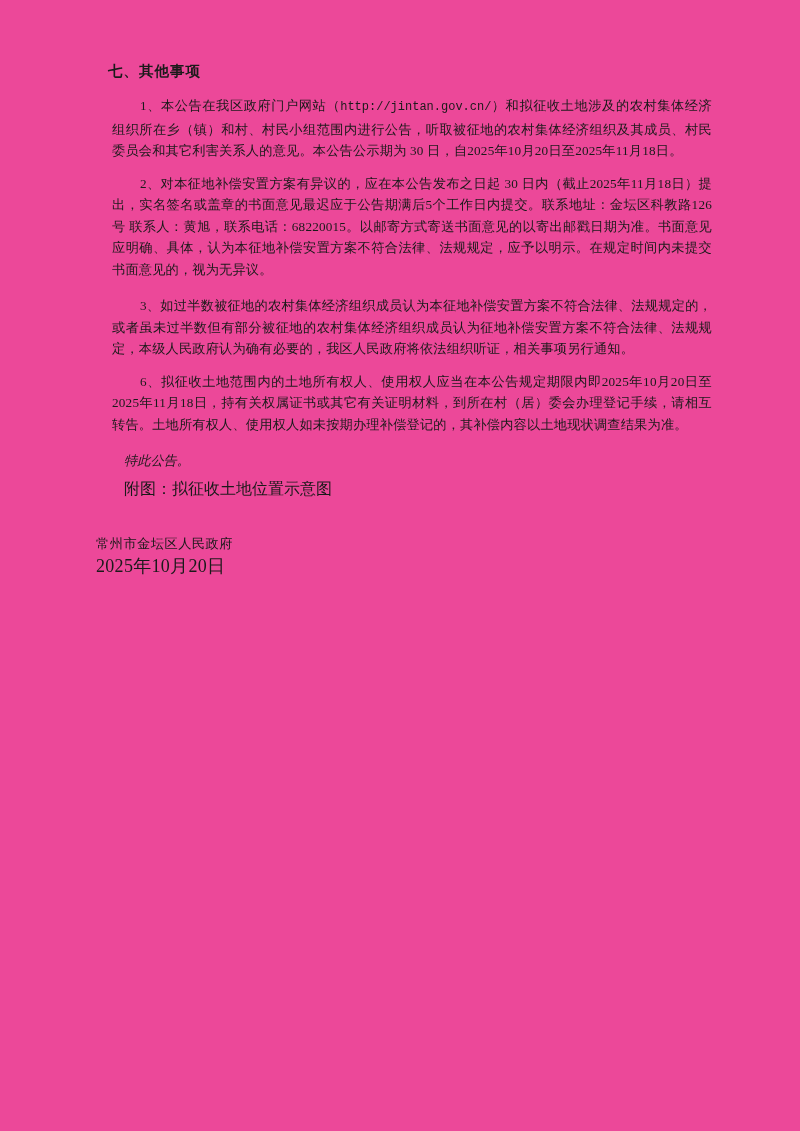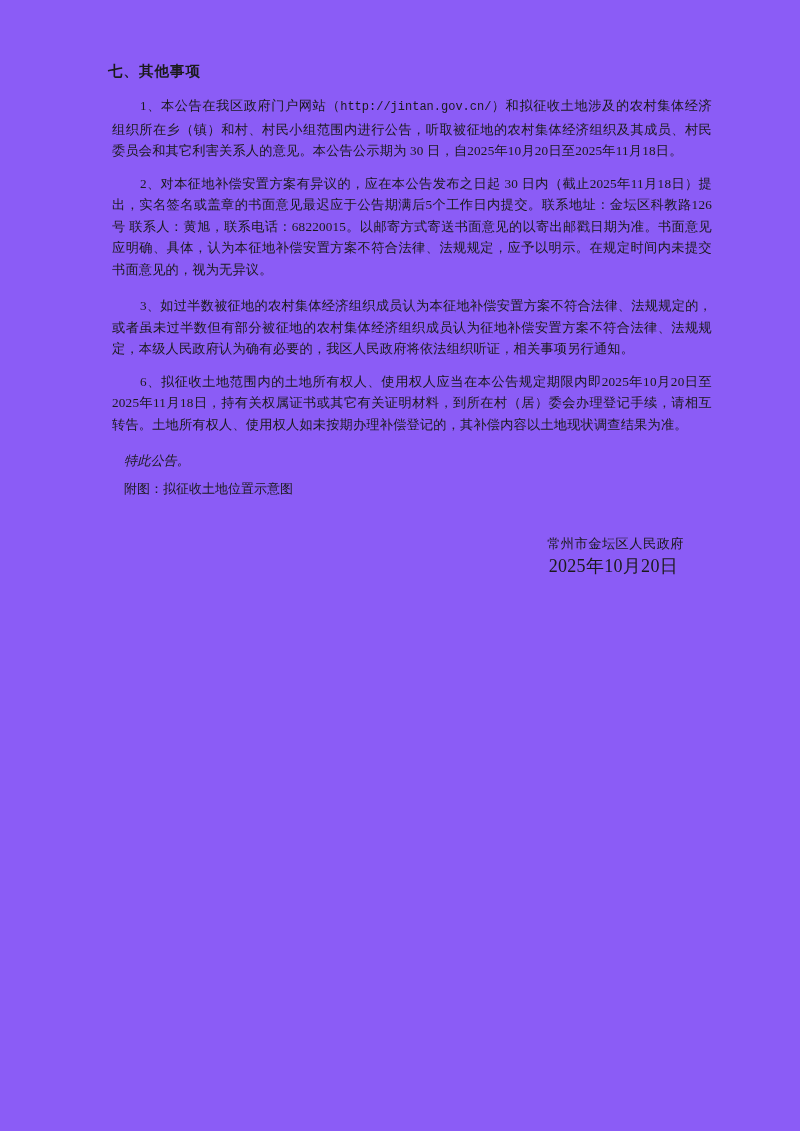--- a/index.html
+++ b/index.html
@@ -9,21 +9,21 @@
   }
   body {
     font-family: "Liberation Serif", "DejaVu Serif", serif;
     color: #1a1a1a;
   }
   .page {
     position: relative;
     width: 800px;
     height: 1131px;
     margin: 0 auto;
-    background: #8b5cf6;
+    background: #ec4899;
     overflow: hidden;
   }
   .content {
     position: absolute;
     left: 96px;
     top: 62px;
     width: 616px;
   }
   .section-title {
     font-size: 14.5px;
@@ -52,28 +52,27 @@
     letter-spacing: 0px;
   }
   .closing {
     font-size: 13.2px;
     line-height: 21.5px;
     margin: 0 0 6px 0;
     text-indent: 28px;
     font-style: italic;
   }
   .attach {
-    font-size: 13px;
+    font-size: 16px;
     line-height: 21.5px;
     margin: 0 0 6px 0;
     text-indent: 28px;
   }
   .signature {
     margin-top: 34px;
-    text-align: right;
     padding-right: 28px;
   }
   .signature .org {
     font-size: 13.2px;
     line-height: 22px;
     letter-spacing: 0.5px;
   }
   .signature .date {
     font-size: 18px;
     line-height: 22px;

